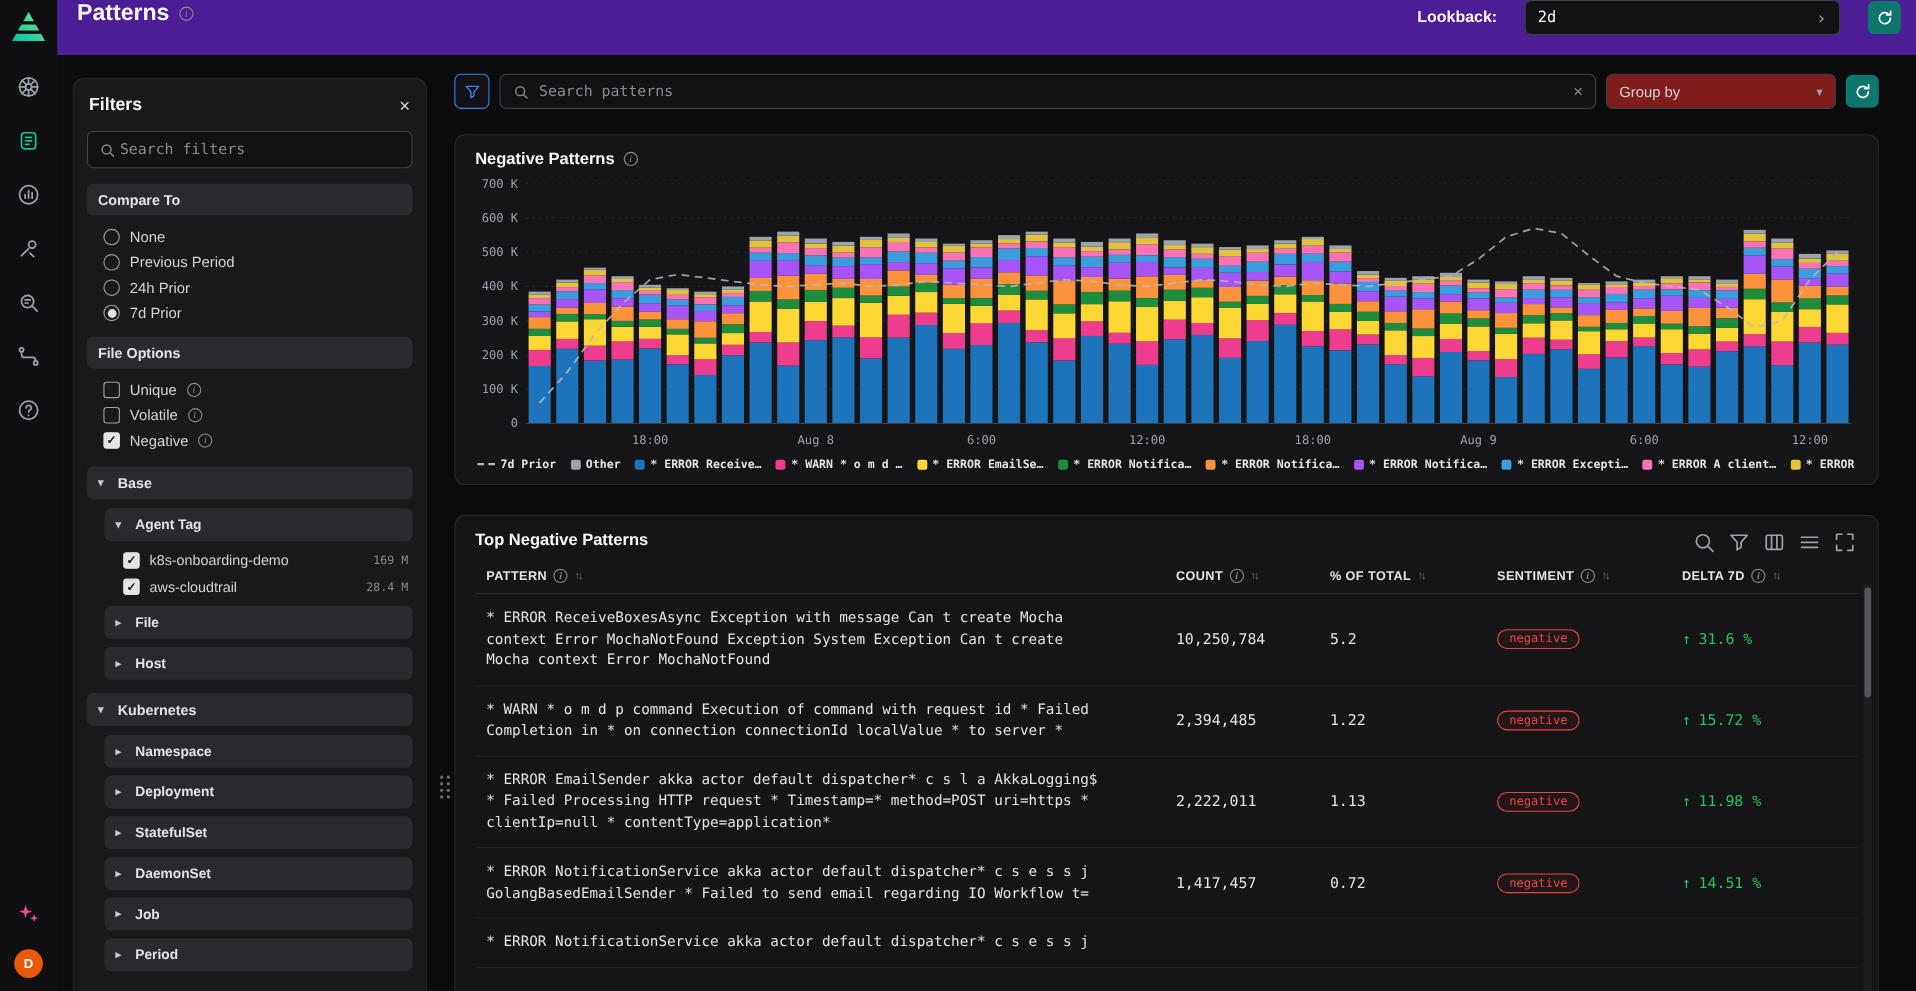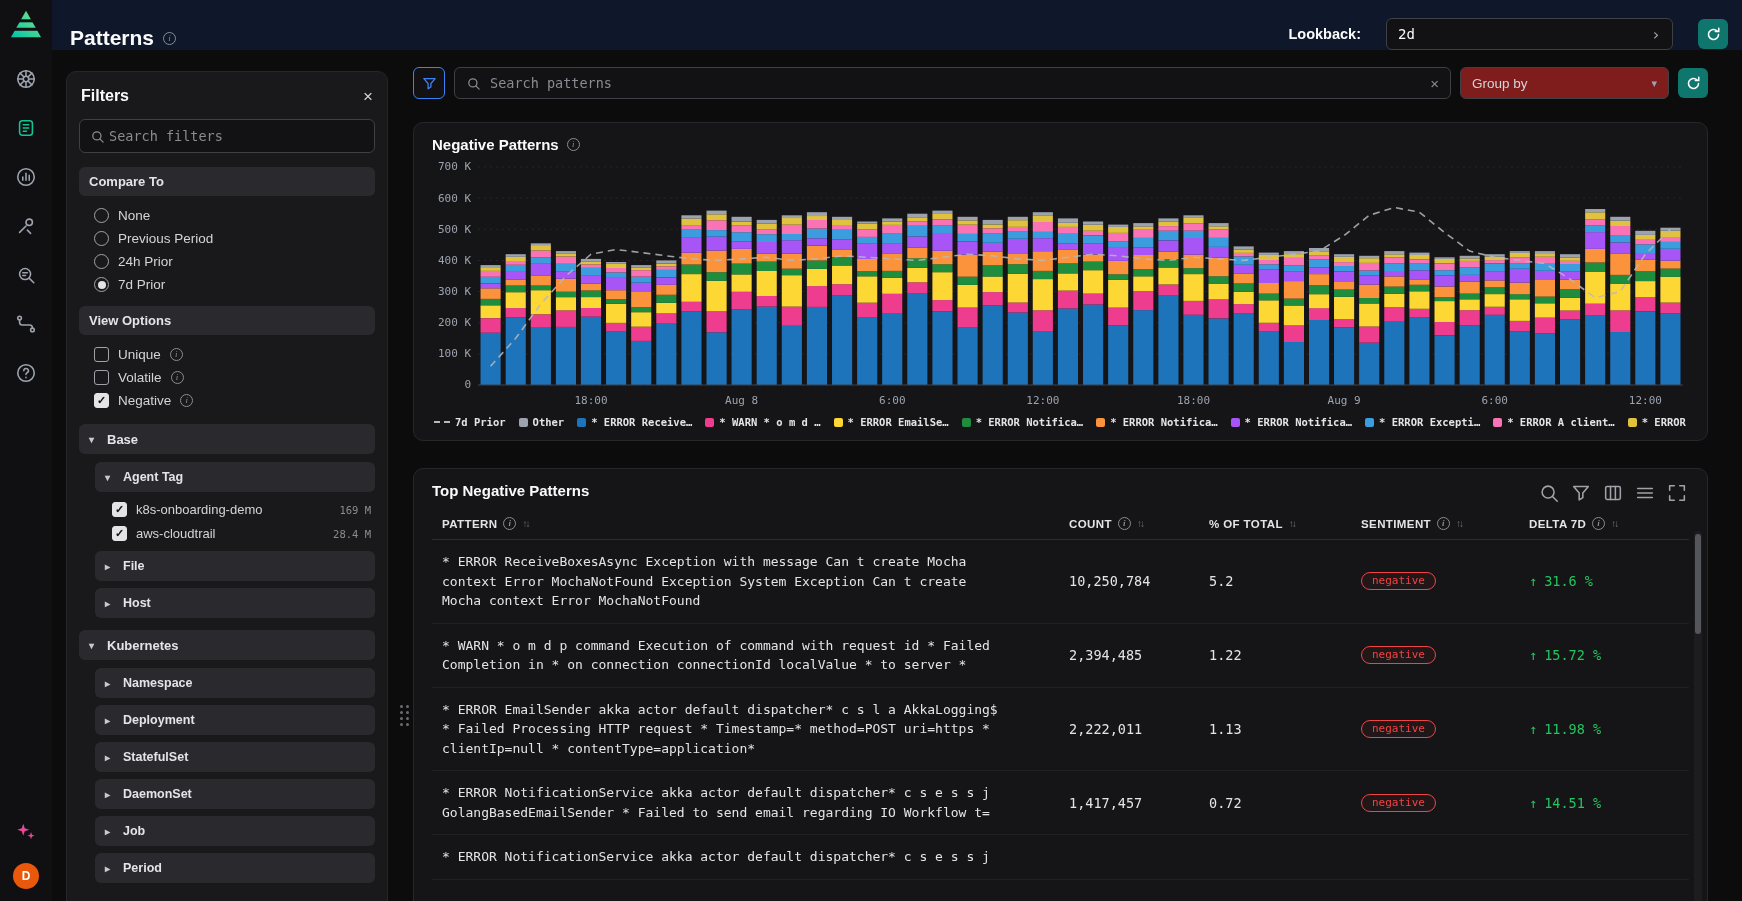--- a/index.html
+++ b/index.html
@@ -14,21 +14,21 @@
   .rail-icons { display:flex; flex-direction:column; gap:27px; align-items:center; margin-top:28px; }
   .rail-icons .ric { width:22px; height:22px; cursor:pointer; }
   .rail-spacer { flex:1; }
   .rail-bottom { display:flex; flex-direction:column; gap:16px; align-items:center; }
   .avatar { width:26px; height:26px; border-radius:50%; background:#ea580c; color:#fff;
     font-weight:bold; font-size:12px; display:flex; align-items:center; justify-content:center; cursor:pointer; }
 
   .right { flex:1; display:flex; flex-direction:column; min-width:0; }
 
   
-  .topbar { height:50px; background:#0f172a; display:flex; align-items:flex-end;
+  .topbar { height:50px; background:#4c1d95; display:flex; align-items:flex-start;
     justify-content:space-between; padding:0 14px 0 18px; flex-shrink:0; }
   .title-wrap { display:flex; align-items:center; gap:9px; }
   .title-wrap h1 { font-size:21px; font-weight:bold; color:#fafafa; }
   .info-dot { width:13px; height:13px; border:1px solid #8b8b92; border-radius:50%;
     color:#8b8b92; font-size:9px; line-height:11px; display:inline-flex; align-items:center;
     justify-content:center; font-family:"Liberation Serif",serif; font-style:italic; flex-shrink:0; }
   .topbar-right { display:flex; align-items:center; gap:25px; }
   .lookback-label { font-weight:bold; font-size:14.5px; color:#fafafa; }
   .lookback-input { width:287px; height:32px; border:1px solid #3f3f46; border-radius:6px;
     background:#121214; display:flex; align-items:center; justify-content:space-between;
@@ -233,21 +233,21 @@
       <span>Previous Period</span>
             </div>
             <div class="radio-row">
       <span class="radio"></span>
       <span>24h Prior</span>
             </div>
             <div class="radio-row">
       <span class="radio sel"></span>
       <span>7d Prior</span>
             </div>
-            <div class="section-bar">View Options</div>
+            <div class="section-bar">File Options</div>
             <div class="check-row">
       <span class="checkbox"></span>
       <span>Unique</span>
       <span class="info-dot">i</span>
             </div>
             <div class="check-row">
       <span class="checkbox"></span>
       <span>Volatile</span>
       <span class="info-dot">i</span>
             </div>

